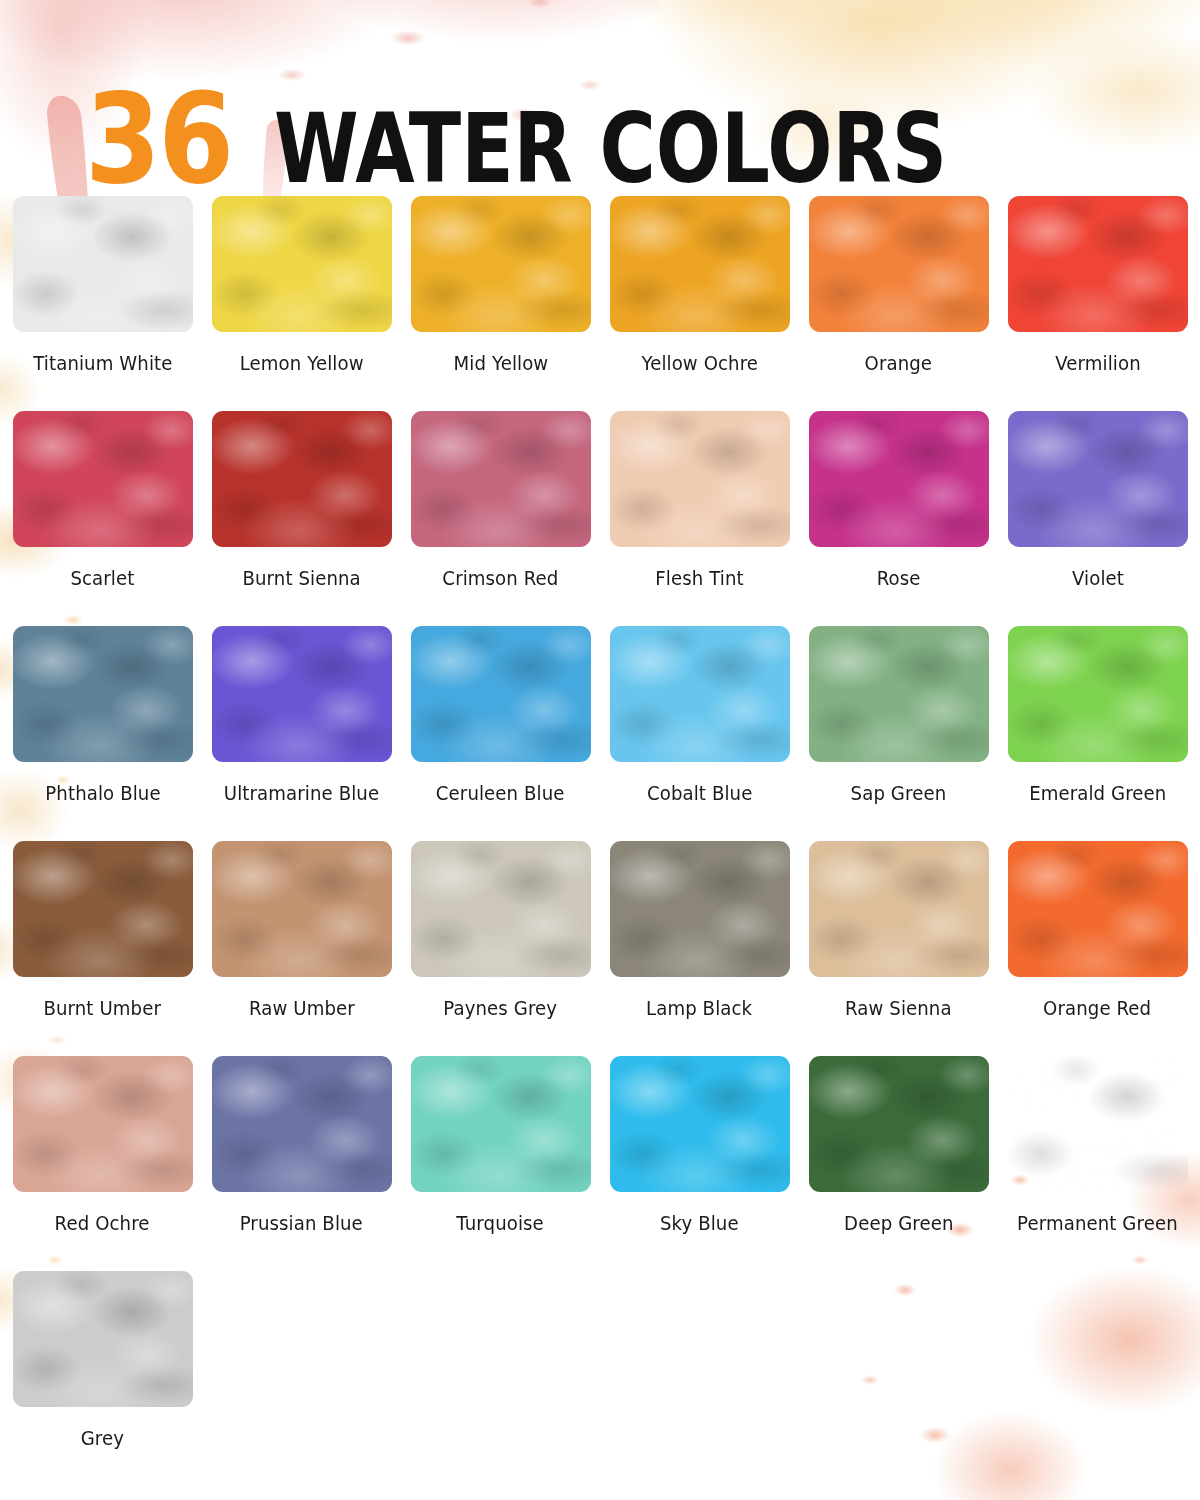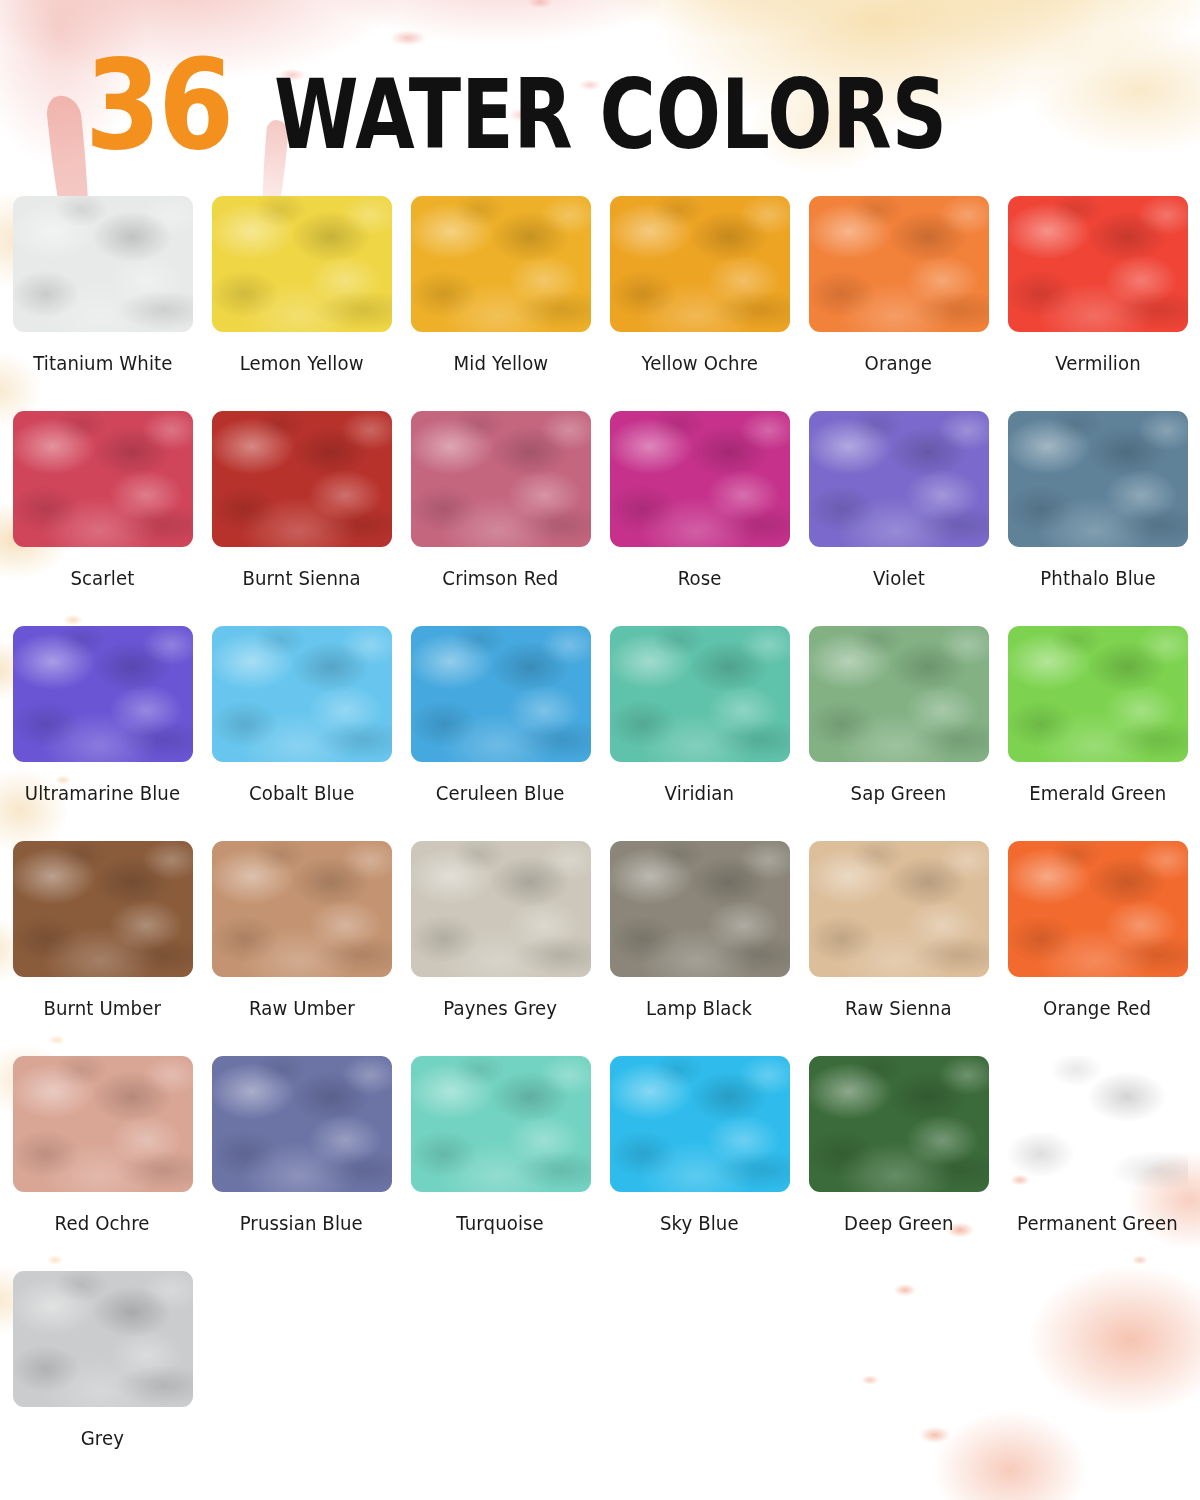--- a/index.html
+++ b/index.html
@@ -120,21 +120,21 @@
       radial-gradient(ellipse 12px 7px at 95px 30px, rgba(238,190,120,.42), transparent 70%),
       radial-gradient(ellipse 10px 6px at 70px 160px, rgba(238,190,120,.35), transparent 70%);
   }
 
   
   #header {
     position: relative;
     z-index: 3;
     height: 196px;
     display: flex;
-    align-items: center;
+    align-items: flex-end;
     justify-content: center;
     padding-top: 14px;
   }
 
   #title {
     display: flex;
     align-items: baseline;
     gap: 22px;
     line-height: .92;
     white-space: nowrap;
@@ -273,48 +273,48 @@
       </div>
       <div class="swatch-cell">
         <div class="swatch-chip" style="background-color: rgb(184, 50, 44);"></div>
         <div class="swatch-label">Burnt Sienna</div>
       </div>
       <div class="swatch-cell">
         <div class="swatch-chip" style="background-color: rgb(196, 102, 126);"></div>
         <div class="swatch-label">Crimson Red</div>
       </div>
       <div class="swatch-cell">
+        <div class="swatch-chip" style="background-color: rgb(239, 203, 178);"></div>
+        <div class="swatch-label">Flesh Tint</div>
+      </div>
+      <div class="swatch-cell">
         <div class="swatch-chip" style="background-color: rgb(197, 49, 139);"></div>
         <div class="swatch-label">Rose</div>
       </div>
       <div class="swatch-cell">
         <div class="swatch-chip" style="background-color: rgb(123, 106, 203);"></div>
         <div class="swatch-label">Violet</div>
       </div>
       <div class="swatch-cell">
         <div class="swatch-chip" style="background-color: rgb(95, 130, 153);"></div>
         <div class="swatch-label">Phthalo Blue</div>
       </div>
       <div class="swatch-cell">
         <div class="swatch-chip" style="background-color: rgb(106, 85, 212);"></div>
         <div class="swatch-label">Ultramarine Blue</div>
       </div>
       <div class="swatch-cell">
+        <div class="swatch-chip" style="background-color: rgb(69, 168, 222);"></div>
+        <div class="swatch-label">Ceruleen Blue</div>
+      </div>
+      <div class="swatch-cell">
         <div class="swatch-chip" style="background-color: rgb(104, 198, 238);"></div>
         <div class="swatch-label">Cobalt Blue</div>
       </div>
       <div class="swatch-cell">
-        <div class="swatch-chip" style="background-color: rgb(69, 168, 222);"></div>
-        <div class="swatch-label">Ceruleen Blue</div>
-      </div>
-      <div class="swatch-cell">
-        <div class="swatch-chip" style="background-color: rgb(95, 194, 170);"></div>
-        <div class="swatch-label">Viridian</div>
-      </div>
-      <div class="swatch-cell">
         <div class="swatch-chip" style="background-color: rgb(131, 177, 132);"></div>
         <div class="swatch-label">Sap Green</div>
       </div>
       <div class="swatch-cell">
         <div class="swatch-chip" style="background-color: rgb(125, 211, 79);"></div>
         <div class="swatch-label">Emerald Green</div>
       </div>
       <div class="swatch-cell">
         <div class="swatch-chip" style="background-color: rgb(138, 92, 60);"></div>
         <div class="swatch-label">Burnt Umber</div>

